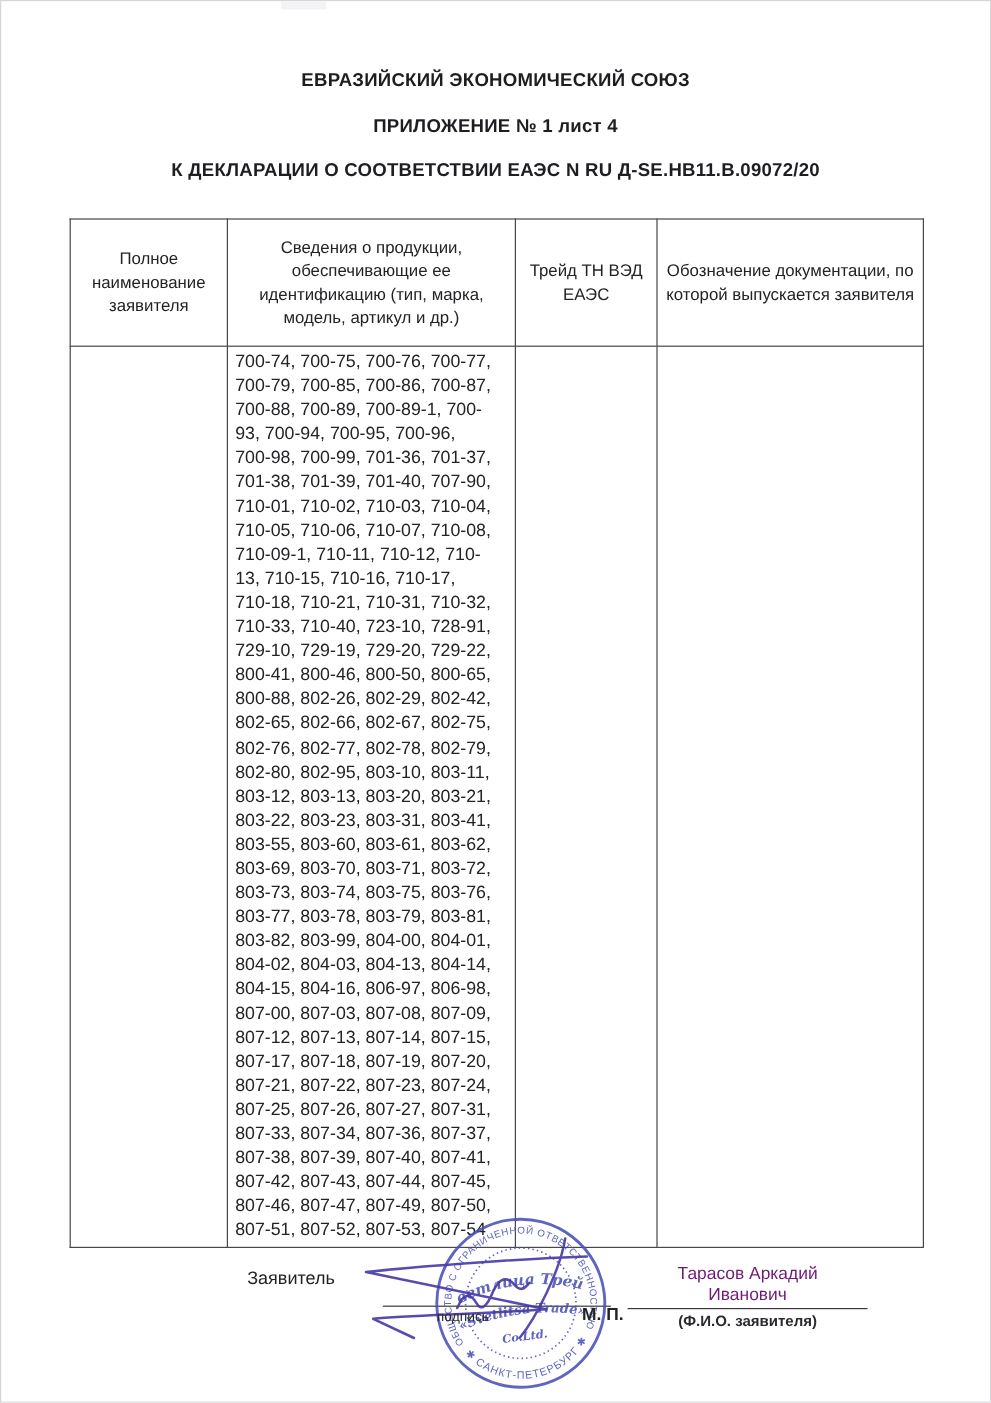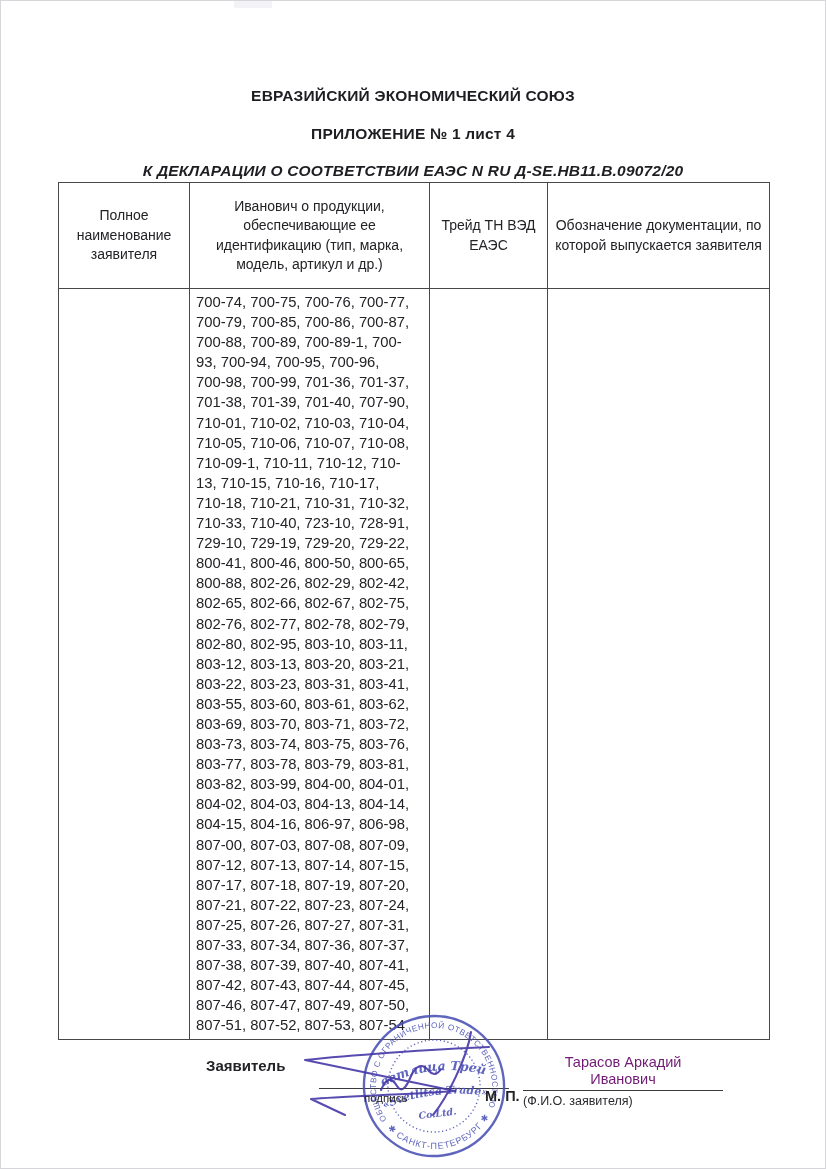--- a/index.html
+++ b/index.html
@@ -3,48 +3,48 @@
 <meta charset="utf-8">
 <style>
   html,body{margin:0;padding:0;background:#ffffff;}
   .page{
     position:relative;width:826px;height:1169px;background:#ffffff;
     font-family:"Liberation Sans","DejaVu Sans",sans-serif;color:#26262a;
     overflow:hidden;border:1px solid #d6d6da;box-sizing:border-box;
   }
   .scan-artifact{position:absolute;left:233px;top:0;width:38px;height:7px;background:#f3f3f6;}
   .hdr{position:absolute;left:0;width:100%;text-align:center;font-weight:bold;
-       font-size:15.5px;letter-spacing:.2px;color:#1e1e22;margin-top:28px;}
+       font-size:15.5px;letter-spacing:.2px;color:#1e1e22;}
   .hdr1{top:58px;}
   .hdr2{top:96px;}
-  .hdr3{top:133px;font-style:italic;}
+  .hdr3{top:133px;}
   table.decl{
     position:absolute;left:57px;top:181px;width:711px;border-collapse:collapse;
     table-layout:fixed;
   }
   table.decl td{border:1px solid #47474c;}
   .th-cell{
     height:101px;text-align:center;vertical-align:middle;
     font-size:14px;line-height:19.5px;color:#232327;padding:2px 6px;font-weight:normal;
   }
   .body-row td{height:747px;vertical-align:top;}
   .codes-cell{
     font-size:14.8px;line-height:20.1px;color:#232327;
     padding:3px 2px 0 6px;white-space:pre;overflow:hidden;
   }
-  .footer-label{position:absolute;left:205px;top:1056px;font-size:15px;color:#232327;font-weight:bold;}
+  .footer-label{position:absolute;left:205px;top:1056px;font-size:15px;color:#232327;}
   .sig-line{position:absolute;left:318px;top:1087px;width:190px;border-top:1.4px solid #3a3a3e;}
   .sig-caption{position:absolute;left:363px;top:1091px;font-size:11.5px;color:#2a2a2e;z-index:7;}
   .seal-mark{position:absolute;left:484px;top:1087px;font-size:14.5px;color:#232327;z-index:7;font-weight:bold;}
   .name-block{position:absolute;left:522px;top:1053px;width:200px;text-align:center;
               font-size:14.5px;line-height:17px;color:#701a75;}
   .name-block .nm{display:inline-block;width:150px;}
   .name-line{position:absolute;left:522px;top:1089px;width:200px;border-top:1.2px solid #3a3a3e;}
-  .name-caption{position:absolute;left:522px;top:1093px;width:200px;text-align:left;
-                font-size:12.5px;color:#2a2a2e;}
+  .name-caption{position:absolute;left:522px;top:1093px;width:200px;text-align:center;
+                font-size:12.5px;color:#2a2a2e;font-weight:bold;}
   .stamp{position:absolute;left:359px;top:1011px;width:148px;height:148px;z-index:5;
          transform:rotate(-7deg);opacity:.88;}
   .stamp text{font-family:"Liberation Sans","DejaVu Sans",sans-serif;}
   .stamp .script{font-family:"DejaVu Serif","Liberation Serif",serif;font-style:italic;font-weight:bold;}
   .signature{position:absolute;left:280px;top:1015px;width:240px;height:120px;z-index:6;}
 </style>
 </head>
 <body>
 
 <div class="page">
@@ -58,21 +58,21 @@
   <table class="decl">
     <colgroup>
       <col style="width:131px">
         <col style="width:240px">
         <col style="width:118px">
         <col style="width:222px">
     </colgroup>
     <tbody>
       <tr>
         <td class="th-cell">Полное наименование заявителя</td>
-        <td class="th-cell">Иванович о продукции, обеспечивающие ее идентификацию (тип, марка, модель, артикул и др.)</td>
+        <td class="th-cell">Сведения о продукции, обеспечивающие ее идентификацию (тип, марка, модель, артикул и др.)</td>
         <td class="th-cell">Трейд ТН ВЭД ЕАЭС</td>
         <td class="th-cell">Обозначение документации, по которой выпускается заявителя</td>
       </tr>
       <tr class="body-row">
         <td></td>
         <td class="codes-cell">700-74, 700-75, 700-76, 700-77,
 700-79, 700-85, 700-86, 700-87,
 700-88, 700-89, 700-89-1, 700-
 93, 700-94, 700-95, 700-96,
 700-98, 700-99, 701-36, 701-37,

